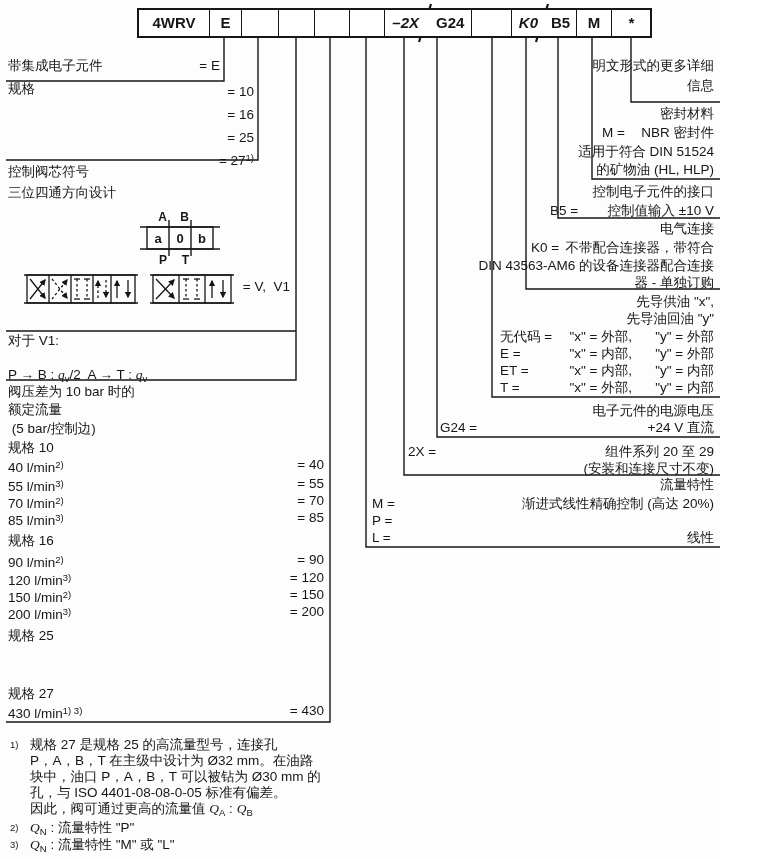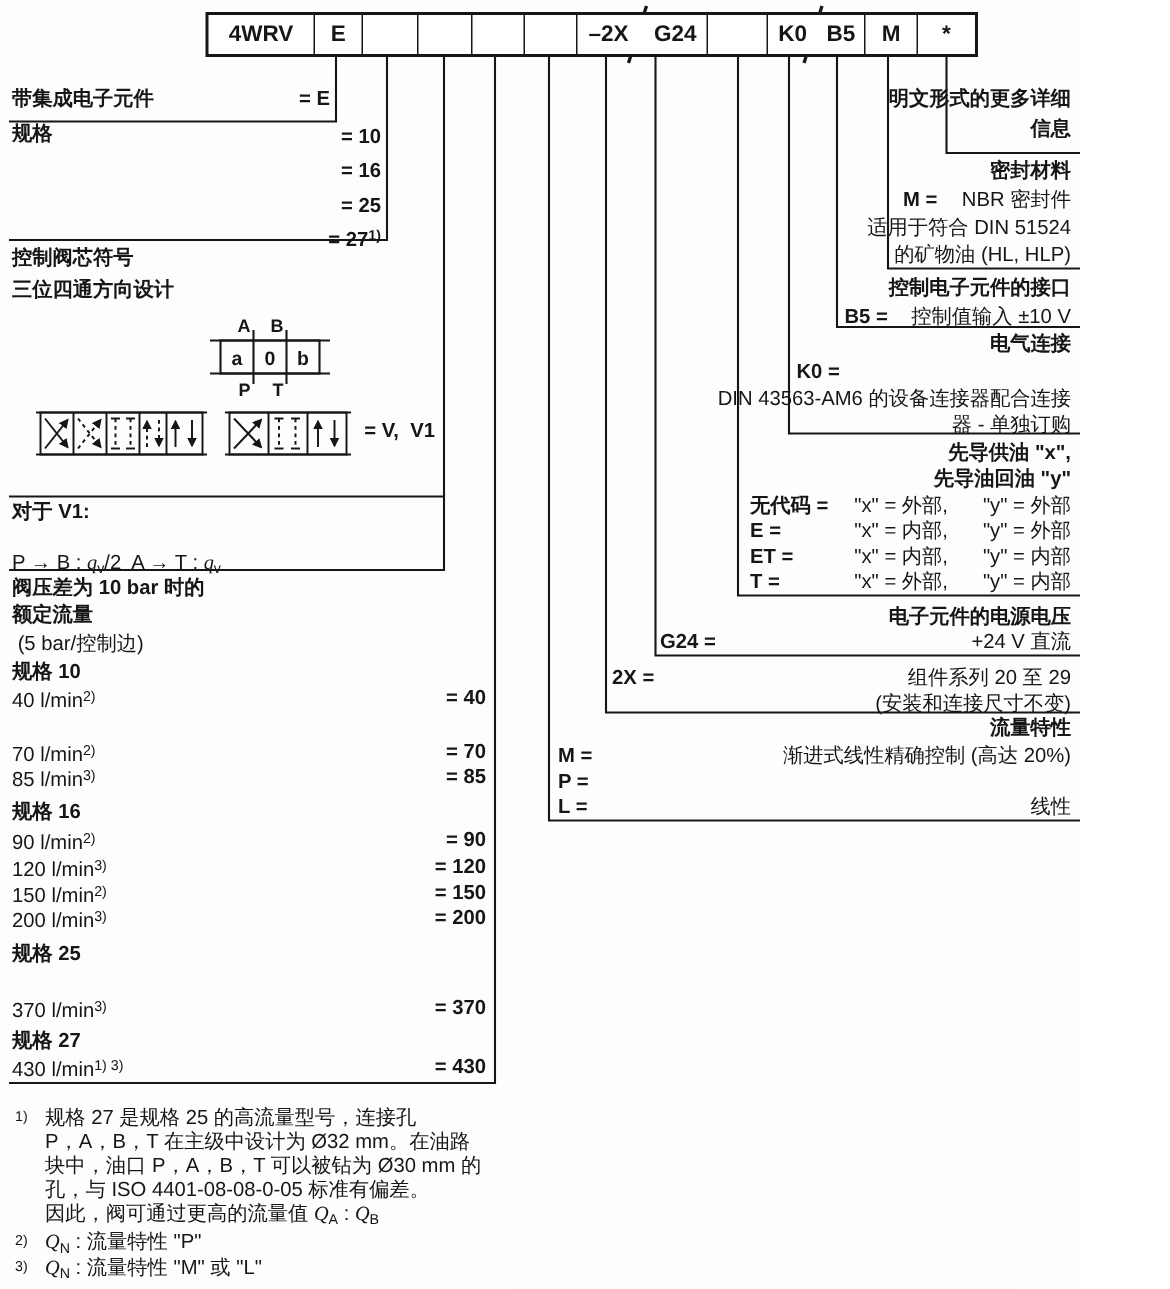--- a/index.html
+++ b/index.html
@@ -1,28 +1,28 @@
 <!DOCTYPE html>
 <html><head>
 <meta charset="utf-8">
 <style>
   html,body{margin:0;padding:0;background:#fff;}
   #page{position:relative;width:720px;height:859px;background:#fdfdfd;
         font-family:"Liberation Sans",sans-serif;color:#161616;overflow:hidden;}
   .t{position:absolute;font-size:13.5px;line-height:16px;white-space:pre;}
-  .b{font-weight:bold;}
+  .b{font-weight:normal;}
   .r{text-align:right;}
   sup{font-size:9.5px;vertical-align:4px;}
   sub{font-size:9.5px;vertical-align:-3px;}
   .q{font-style:italic;font-family:"Liberation Serif",serif;}
   #codes{position:absolute;left:137px;top:8px;width:515px;height:30px;
          border:2px solid #161616;display:flex;box-sizing:border-box;background:#fff;}
   #codes .cell{box-sizing:border-box;height:100%;font-weight:bold;font-size:15px;
          line-height:26px;text-align:center;border-right:1.5px solid #161616;}
-  #codes .cell.noline{border-right:none;}
+  #codes .cell.noline{border-right:none;font-style:italic;}
   svg{position:absolute;}
   svg text{font-family:"Liberation Sans",sans-serif;fill:#161616;}
 </style>
 </head>
 <body>
 
 <div id="page">
 
   <svg width="780" height="859" style="left:0;top:0">
     <g stroke="#161616" stroke-width="1.4" fill="none">
@@ -158,31 +158,31 @@
 
   <div class="t b" style="left:8px;top:333px">对于 V1:</div>
   <div class="t" style="left:8px;top:367px"><span>P → B : </span><span class="q">q</span><sub>v</sub><span>/2  A → T : </span><span class="q">q</span><sub>v</sub><span></span></div>
 
   <div class="t b" style="left:8px;top:384px">阀压差为 10 bar 时的</div>
   <div class="t b" style="left:8px;top:402px">额定流量</div>
   <div class="t" style="left:8px;top:421px"> (5 bar/控制边)</div>
 
   <div class="t b" style="left:8px;top:440px">规格 10</div>
   <div class="t" style="left:8px;top:457px;width:316px"><span>40 l/min</span><sup>2)</sup><span class="b" style="position:absolute;right:0">= 40</span></div>
+  <div class="t" style="left:8px;top:476px;width:316px"><span>55 l/min</span><sup>3)</sup><span class="b" style="position:absolute;right:0">= 55</span></div>
   <div class="t" style="left:8px;top:493px;width:316px"><span>70 l/min</span><sup>2)</sup><span class="b" style="position:absolute;right:0">= 70</span></div>
   <div class="t" style="left:8px;top:510px;width:316px"><span>85 l/min</span><sup>3)</sup><span class="b" style="position:absolute;right:0">= 85</span></div>
 
   <div class="t b" style="left:8px;top:533px">规格 16</div>
   <div class="t" style="left:8px;top:552px;width:316px"><span>90 l/min</span><sup>2)</sup><span class="b" style="position:absolute;right:0">= 90</span></div>
   <div class="t" style="left:8px;top:570px;width:316px"><span>120 l/min</span><sup>3)</sup><span class="b" style="position:absolute;right:0">= 120</span></div>
   <div class="t" style="left:8px;top:587px;width:316px"><span>150 l/min</span><sup>2)</sup><span class="b" style="position:absolute;right:0">= 150</span></div>
   <div class="t" style="left:8px;top:604px;width:316px"><span>200 l/min</span><sup>3)</sup><span class="b" style="position:absolute;right:0">= 200</span></div>
 
   <div class="t b" style="left:8px;top:628px">规格 25</div>
-  <div class="t" style="left:8px;top:664px;width:316px"><span>370 l/min</span><sup>3)</sup><span class="b" style="position:absolute;right:0">= 370</span></div>
 
   <div class="t b" style="left:8px;top:686px">规格 27</div>
   <div class="t" style="left:8px;top:703px;width:316px"><span>430 l/min</span><sup>1) 3)</sup><span class="b" style="position:absolute;right:0">= 430</span></div>
 
   <div class="t" style="left:10px;top:737px"><sup>1)</sup></div>
   <div class="t" style="left:30px;top:737px">规格 27 是规格 25 的高流量型号，连接孔</div>
   <div class="t" style="left:30px;top:753px">P，A，B，T 在主级中设计为 Ø32 mm。在油路</div>
   <div class="t" style="left:30px;top:769px">块中，油口 P，A，B，T 可以被钻为 Ø30 mm 的</div>
   <div class="t" style="left:30px;top:785px">孔，与 ISO 4401-08-08-0-05 标准有偏差。</div>
   <div class="t" style="left:30px;top:801px"><span>因此，阀可通过更高的流量值 </span><span class="q">Q</span><sub>A</sub><span> : </span><span class="q">Q</span><sub>B</sub></div>
@@ -194,25 +194,26 @@
   <div class="t b r" style="right:6px;top:58px;width:250px">明文形式的更多详细</div>
   <div class="t b r" style="right:6px;top:78px;width:250px">信息</div>
 
   <div class="t b r" style="right:6px;top:106px;width:250px">密封材料</div>
   <div class="t b" style="left:602px;top:125px">M =</div>
   <div class="t r" style="right:6px;top:125px;width:160px">NBR 密封件</div>
   <div class="t r" style="right:6px;top:144px;width:200px">适用于符合 DIN 51524</div>
   <div class="t r" style="right:6px;top:162px;width:200px">的矿物油 (HL, HLP)</div>
 
   <div class="t b r" style="right:6px;top:184px;width:250px">控制电子元件的接口</div>
-  <div class="t b" style="left:563px;top:203px">B5 =</div>
+  <div class="t b" style="left:550px;top:203px">B5 =</div>
   <div class="t r" style="right:6px;top:203px;width:160px">控制值输入 ±10 V</div>
 
   <div class="t b r" style="right:6px;top:221px;width:250px">电气连接</div>
   <div class="t b" style="left:531px;top:240px">K0 =</div>
+  <div class="t r" style="right:6px;top:240px;width:190px">不带配合连接器，带符合</div>
   <div class="t r" style="right:6px;top:258px;width:250px">DIN 43563-AM6 的设备连接器配合连接</div>
   <div class="t r" style="right:6px;top:275px;width:250px">器 - 单独订购</div>
 
   <div class="t b r" style="right:6px;top:294px;width:250px">先导供油 "x",</div>
   <div class="t b r" style="right:6px;top:311px;width:250px">先导油回油 "y"</div>
   <div class="t b" style="left:500px;top:329px">无代码 =</div>
   <div class="t r" style="right:88px;top:329px;width:120px">"x" = 外部,</div>
   <div class="t r" style="right:6px;top:329px;width:100px">"y" = 外部</div>
   <div class="t b" style="left:500px;top:346px">E =</div>
   <div class="t r" style="right:88px;top:346px;width:120px">"x" = 内部,</div>

